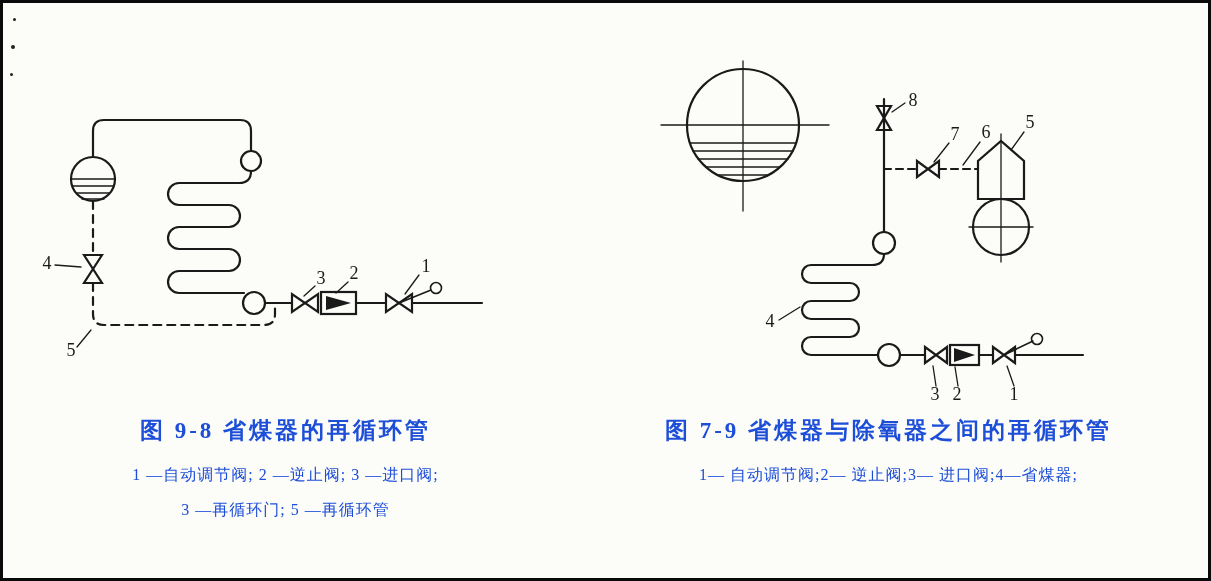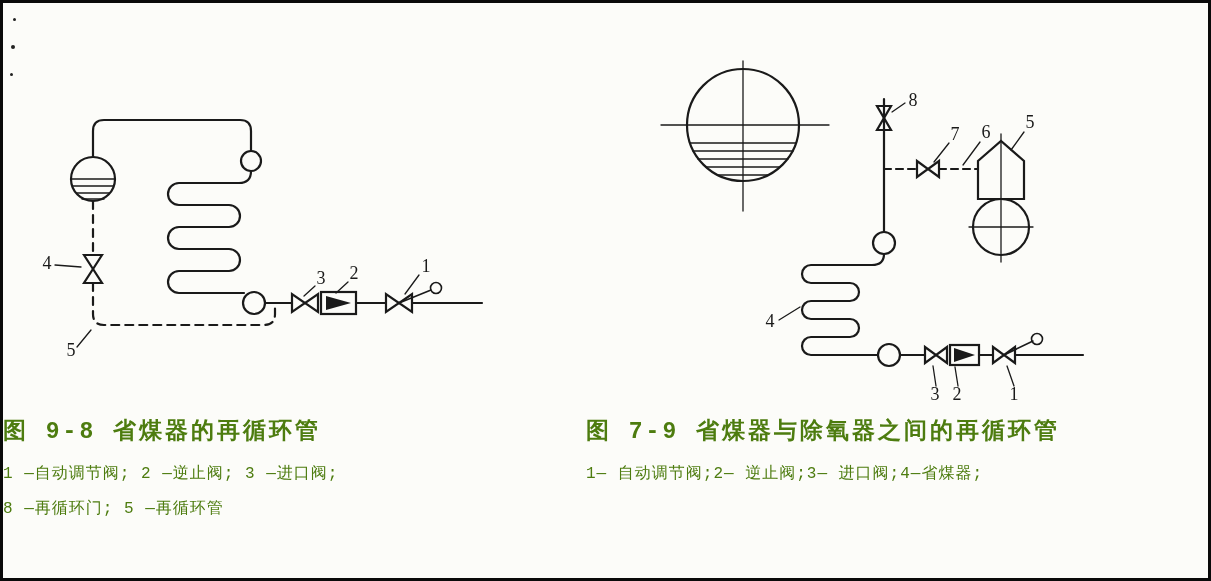--- a/index.html
+++ b/index.html
@@ -9,22 +9,23 @@
     background:#fcfcf9;
     border:3px solid #0a0a0a;
     box-sizing:border-box;
     overflow:hidden;
     font-family:"Liberation Serif", serif;
     color:#151515;
   }
   .fig-svg{position:absolute;}
   .caption{
     position:absolute;
-    font-family:Liberation Mono, monospace;
-    color:#4d7c0f;
+    text-align:center;
+    font-family:Liberation Serif, serif;
+    color:#1d4ed8;
   }
   .cap-title{
     font-size:23px;
     font-weight:bold;
     letter-spacing:3px;
     margin-bottom:11px;
     white-space:nowrap;
   }
   .cap-line{
     font-size:16px;
@@ -207,21 +208,21 @@
       <text x="187" y="324">4</text>
       <text x="352" y="397">3</text>
       <text x="374" y="397">2</text>
       <text x="431" y="397">1</text>
     </g>
   </svg>
 
   <div class="caption" style="left:0;top:412px;width:565px;">
     <div class="cap-title">图 9-8  省煤器的再循环管</div>
     <div class="cap-line">1 —自动调节阀;  2 —逆止阀;  3 —进口阀;</div>
-    <div class="cap-line">8 —再循环门;  5 —再循环管</div>
+    <div class="cap-line">3 —再循环门;  5 —再循环管</div>
   </div>
 
   <div class="caption" style="left:583px;top:412px;width:605px;">
     <div class="cap-title">图 7-9  省煤器与除氧器之间的再循环管</div>
     <div class="cap-line">1— 自动调节阀;2— 逆止阀;3— 进口阀;4—省煤器;</div>
   </div>
 
 </div>
 
 </body></html>

